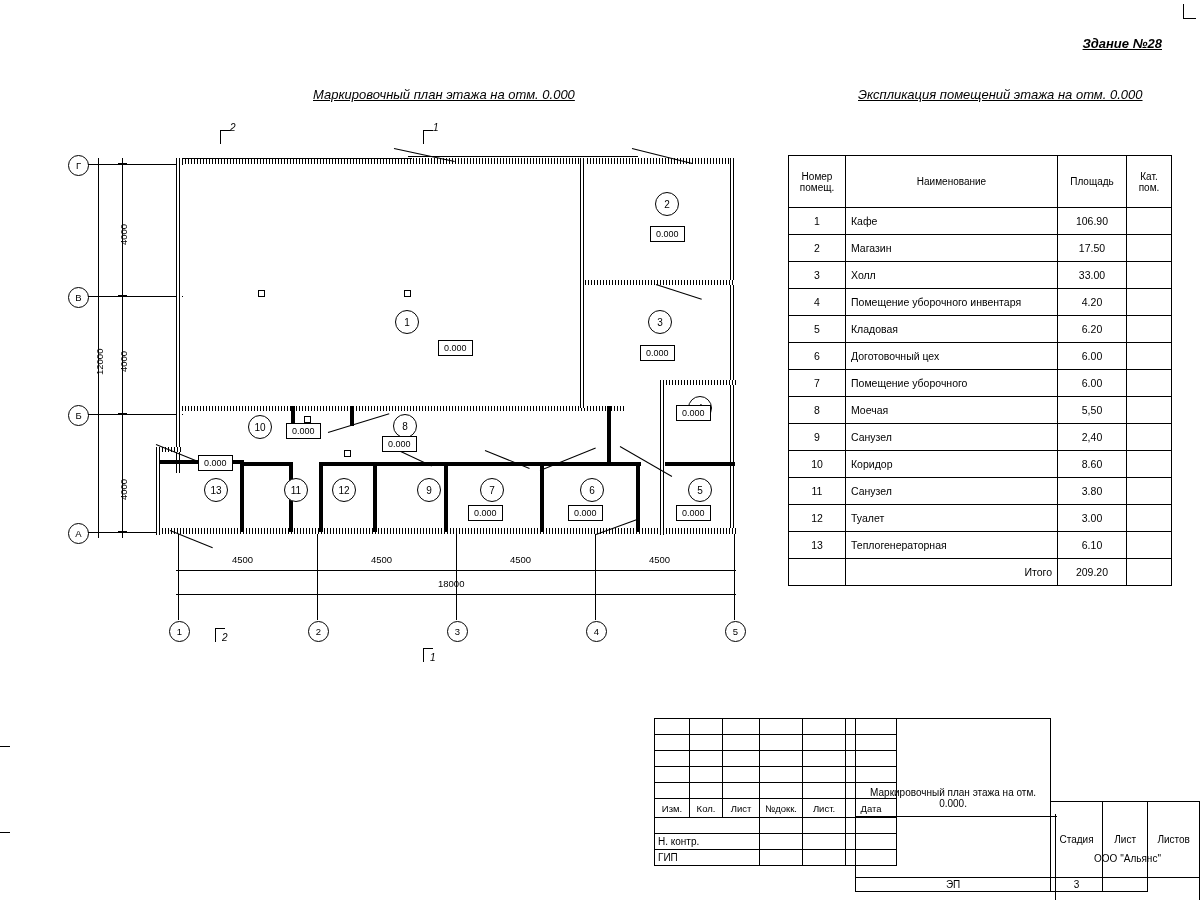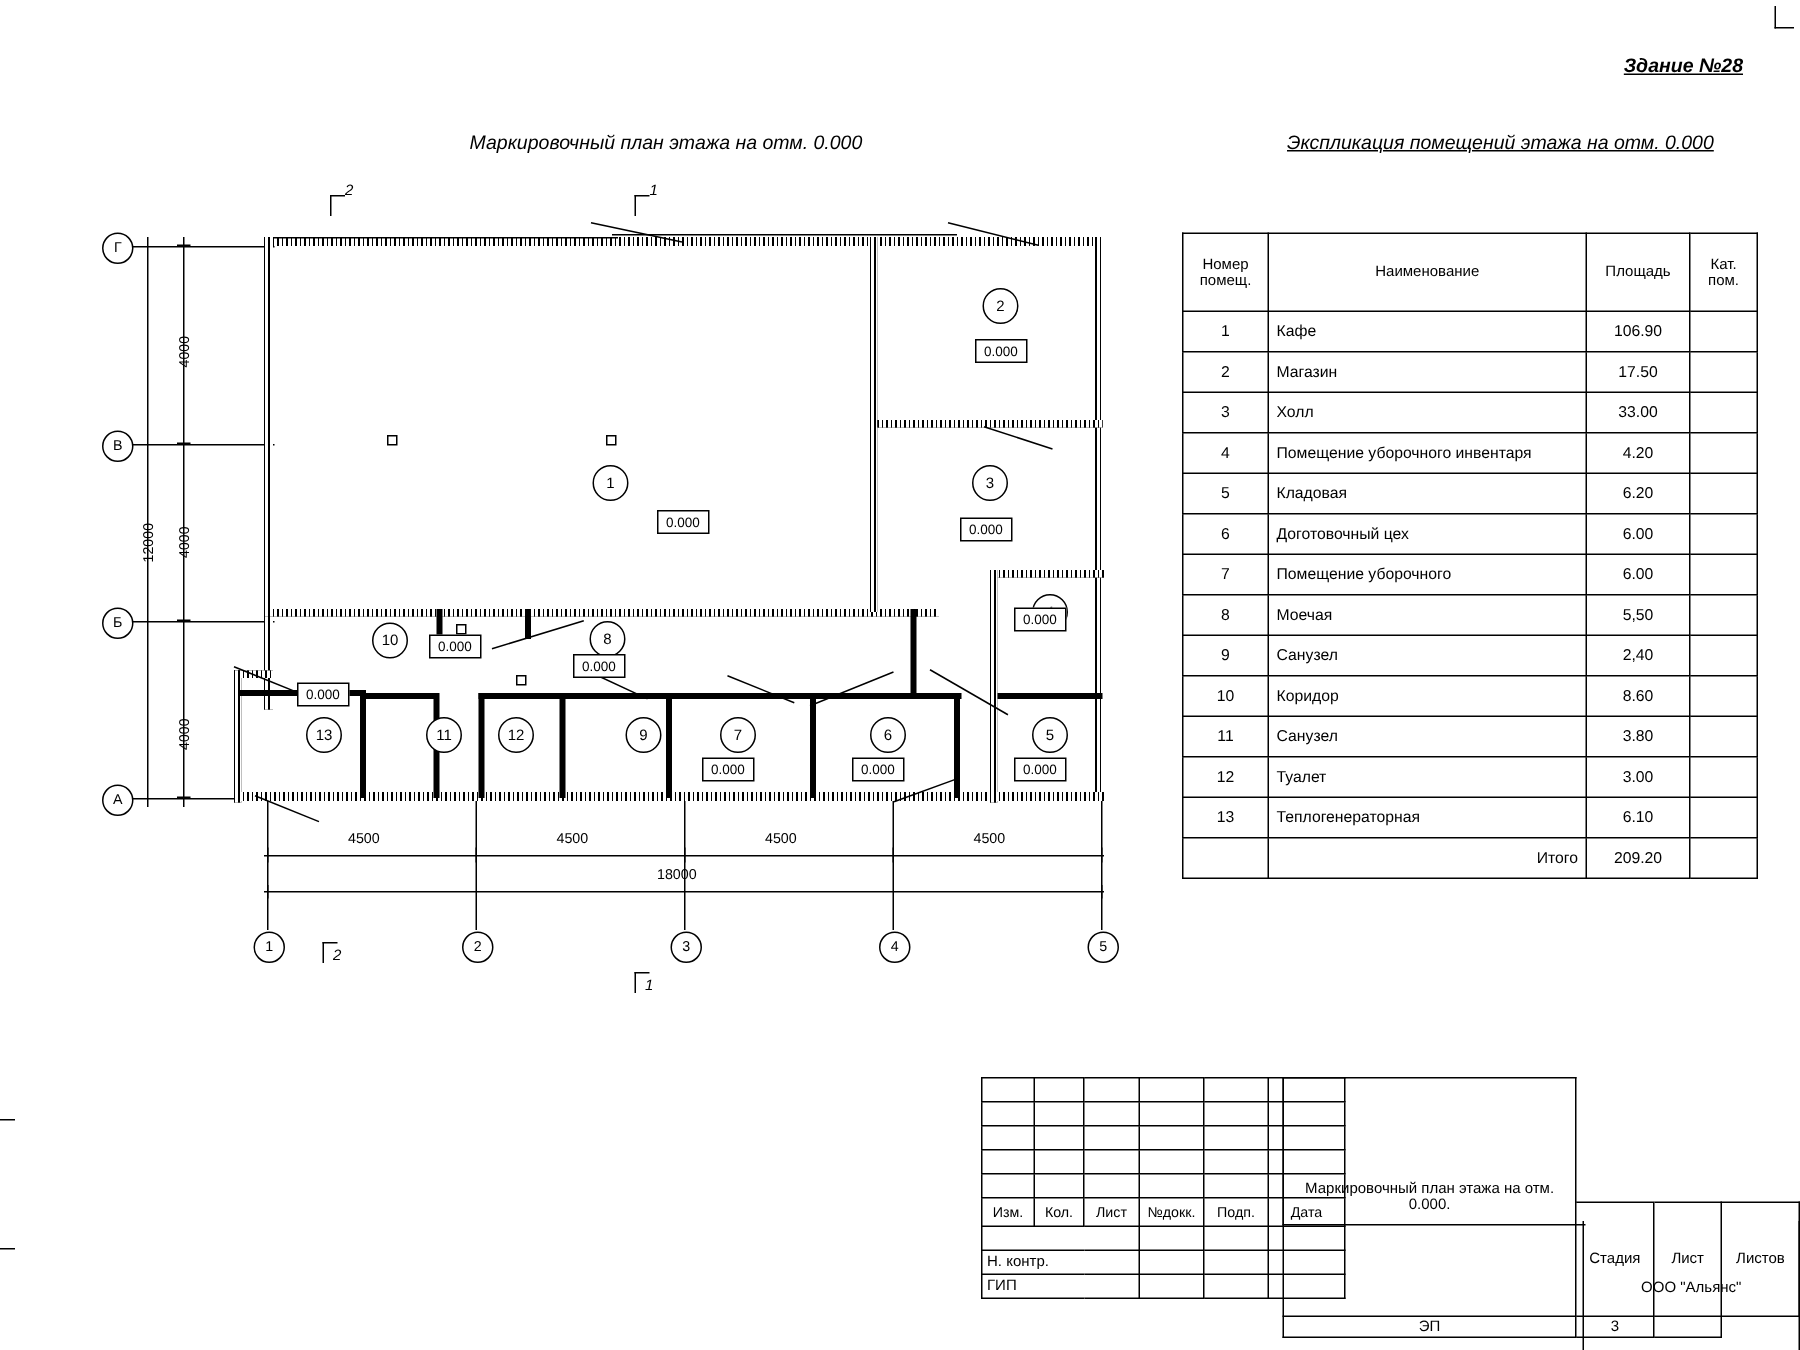--- a/index.html
+++ b/index.html
@@ -10,21 +10,21 @@
   }
   .sheet{position:absolute;inset:0;}
 
   
   .frame-right{position:absolute;right:4px;top:4px;width:12px;height:14px;border-left:1px solid #000;border-bottom:1px solid #000;}
   .frame-left-a{position:absolute;left:0;top:746px;width:10px;height:0;border-top:1px solid #000;}
   .frame-left-b{position:absolute;left:0;top:832px;width:10px;height:0;border-top:1px solid #000;}
 
   .bld-no{position:absolute;right:38px;top:36px;font-style:italic;font-weight:bold;font-size:13px;text-decoration:underline;}
 
-  .title-plan{position:absolute;left:313px;top:87px;font-style:italic;font-size:13px;}
+  .title-plan{position:absolute;left:313px;top:87px;font-style:italic;font-size:13px;text-decoration:underline;}
   .title-expl{position:absolute;left:858px;top:87px;font-style:italic;font-size:13px;text-decoration:underline;}
 
   
   .plan{position:absolute;left:60px;top:110px;width:720px;height:560px;}
 
   .wall{position:absolute;background:#1a1a1a;}
   .wall.hatch{
     background:
       repeating-linear-gradient(90deg,#000 0 1px,#fff 1px 3px),
       #000;
@@ -376,21 +376,21 @@
             <td></td>
             <td></td>
             <td></td>
             <td></td>
           </tr>
         <tr class="hdrrow">
           <td>Изм.</td>
           <td>Кол.</td>
           <td>Лист</td>
           <td>№докк.</td>
-          <td>Подп.</td>
+          <td>Лист.</td>
           <td>Дата</td>
         </tr>
         <tr style="height:16px;">
           <td class="rowlbl" colspan="3"></td>
           <td></td>
             <td></td>
             <td></td>
         </tr>
         <tr style="height:15px;">
           <td class="rowlbl" colspan="3">Н. контр.</td>

